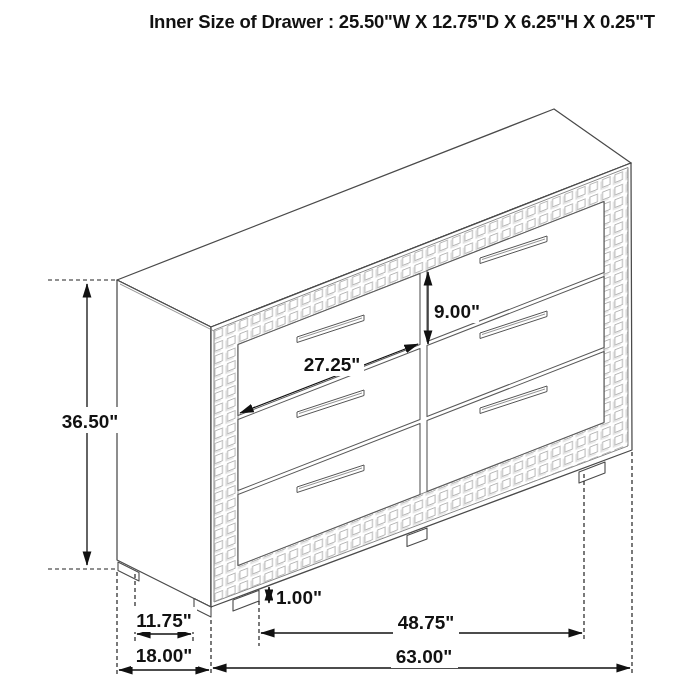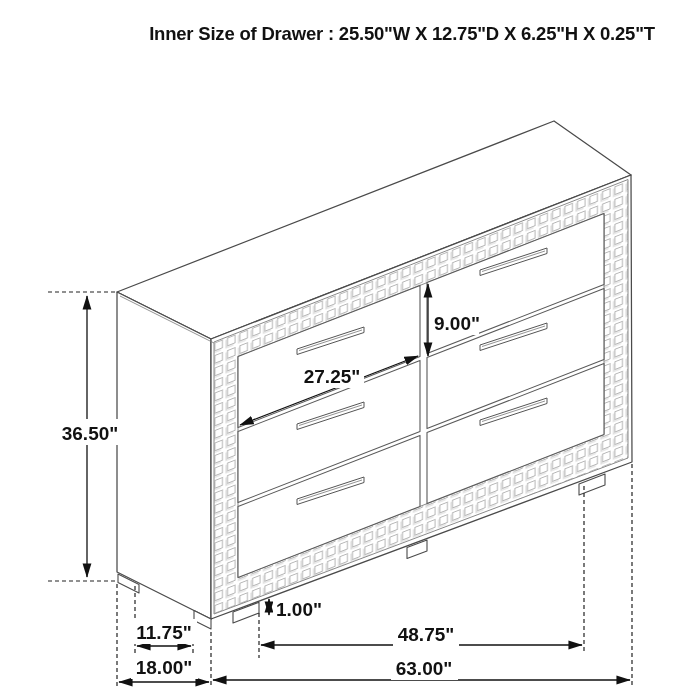--- a/index.html
+++ b/index.html
@@ -1,17 +1,17 @@
 <!DOCTYPE html>
 <html><head>
 <meta charset="utf-8">
 <style>
   html,body{margin:0;padding:0;background:#ffffff;}
   .stage{position:relative;width:700px;height:676px;background:#ffffff;overflow:hidden;
-         font-family:"Liberation Sans", sans-serif;margin-top:12px;}
+         font-family:"Liberation Sans", sans-serif;}
   svg{display:block;}
   .edge{fill:#ffffff;stroke:#4a4a4a;stroke-width:1.25;stroke-linejoin:round;}
   .quiltframe{stroke:#8a8a8a;stroke-width:1;fill-rule:evenodd;}
   .drawer{fill:#ffffff;stroke:#5a5a5a;stroke-width:1.1;stroke-linejoin:round;}
   .handle{fill:#ffffff;stroke:#555555;stroke-width:1;stroke-linejoin:round;}
   .hline{fill:none;stroke:#777777;stroke-width:0.8;}
   .foot{fill:#ffffff;stroke:#4a4a4a;stroke-width:1.1;stroke-linejoin:round;}
   .dash{fill:none;stroke:#222222;stroke-width:1.2;stroke-dasharray:4 3;}
   .dim{fill:none;stroke:#111111;stroke-width:1.3;}
   .labelbg{fill:#ffffff;}

